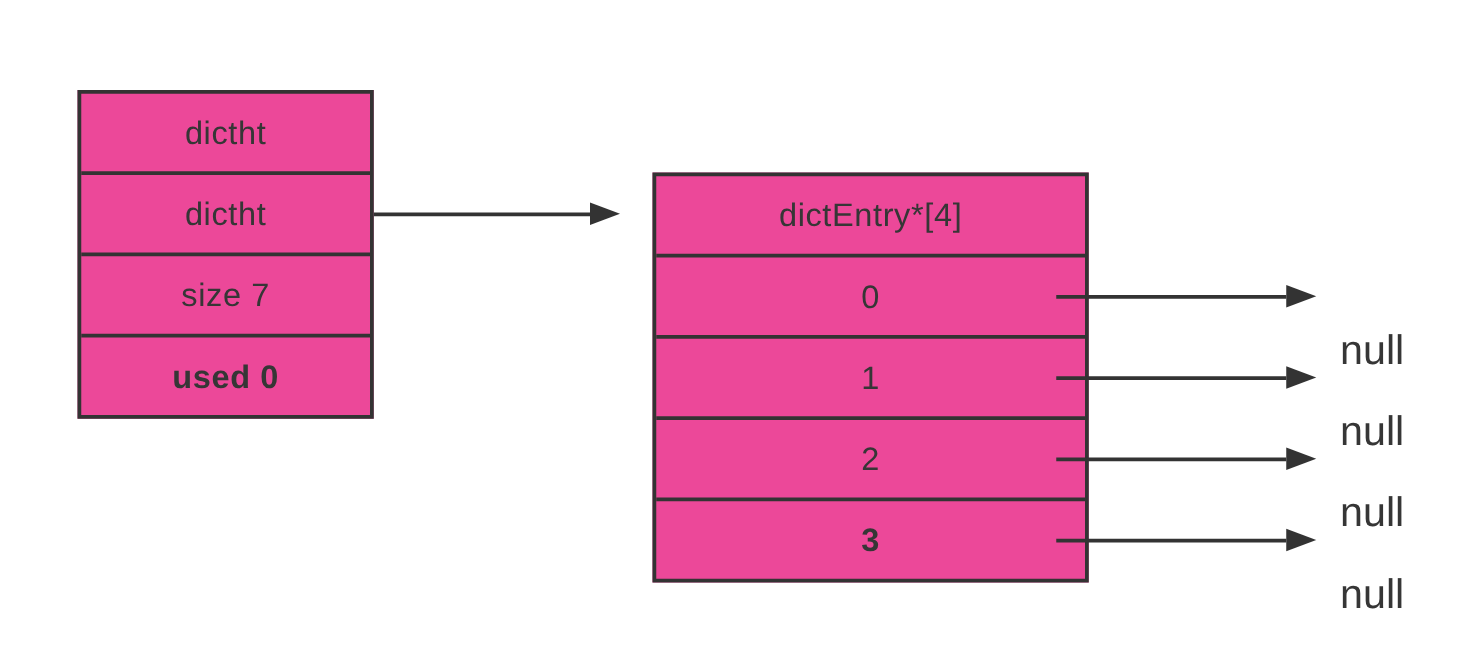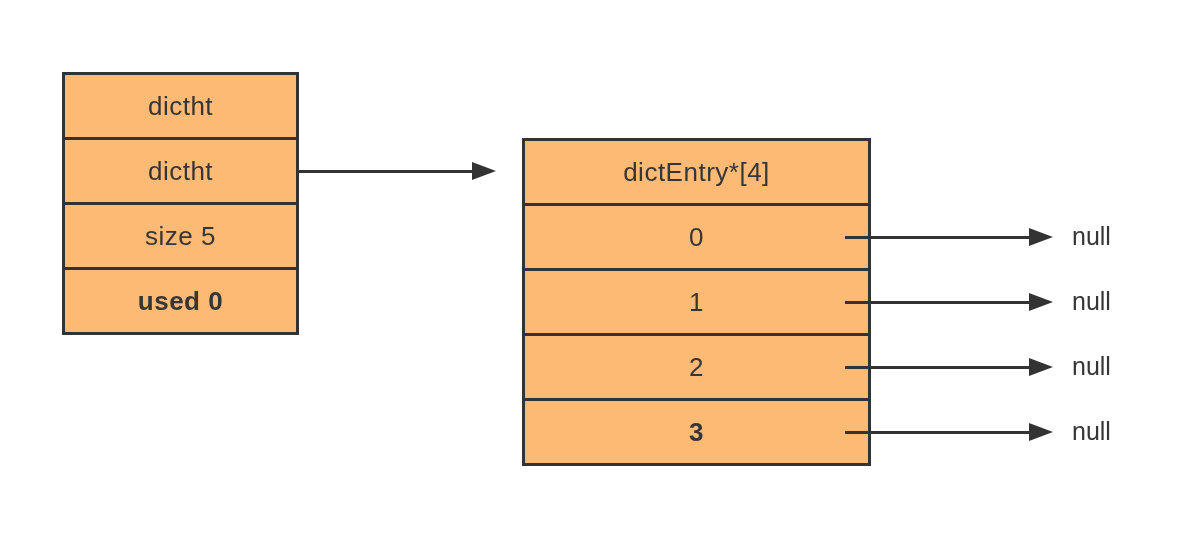--- a/index.html
+++ b/index.html
@@ -12,21 +12,21 @@
     width: 1180px;
     height: 534px;
     background: #ffffff;
     font-family: "Liberation Sans", sans-serif;
     overflow: hidden;
   }
   
   .tbl {
     position: absolute;
     border: 3px solid #333333;
-    background: #fdba74;
+    background: #ec4899;
     box-sizing: content-box;
   }
   .tbl .cell {
     height: 62px;
     border-bottom: 3px solid #333333;
     display: flex;
     align-items: center;
     justify-content: center;
     font-size: 26px;
     color: #363636;
@@ -62,38 +62,39 @@
   #arrow-table { left: 299px; top: 162px; width: 197px; }
   #arrow-b0    { left: 845px; top: 228px; width: 208px; }
   #arrow-b1    { left: 845px; top: 293px; width: 208px; }
   #arrow-b2    { left: 845px; top: 358px; width: 208px; }
   #arrow-b3    { left: 845px; top: 423px; width: 208px; }
 
   
   .null-label {
     position: absolute;
     left: 1072px;
-    font-size: 25px;
+    font-size: 33px;
     line-height: 1;
     color: #363636;
+    margin-top: 39px;
   }
   #null-0 { top: 224px; }
   #null-1 { top: 289px; }
   #null-2 { top: 354px; }
   #null-3 { top: 419px; }
 </style>
 </head>
 <body>
 
 <div class="canvas">
 
   <div class="tbl" id="left-table">
     <div class="cell">dictht</div>
     <div class="cell">dictht</div>
-    <div class="cell">size 5</div>
+    <div class="cell">size 7</div>
     <div class="cell">used 0</div>
   </div>
 
   <div class="arrow" id="arrow-table">
     <span class="shaft"></span>
     <span class="head"></span>
   </div>
 
   <div class="tbl" id="right-table">
     <div class="cell">dictEntry*[4]</div>

